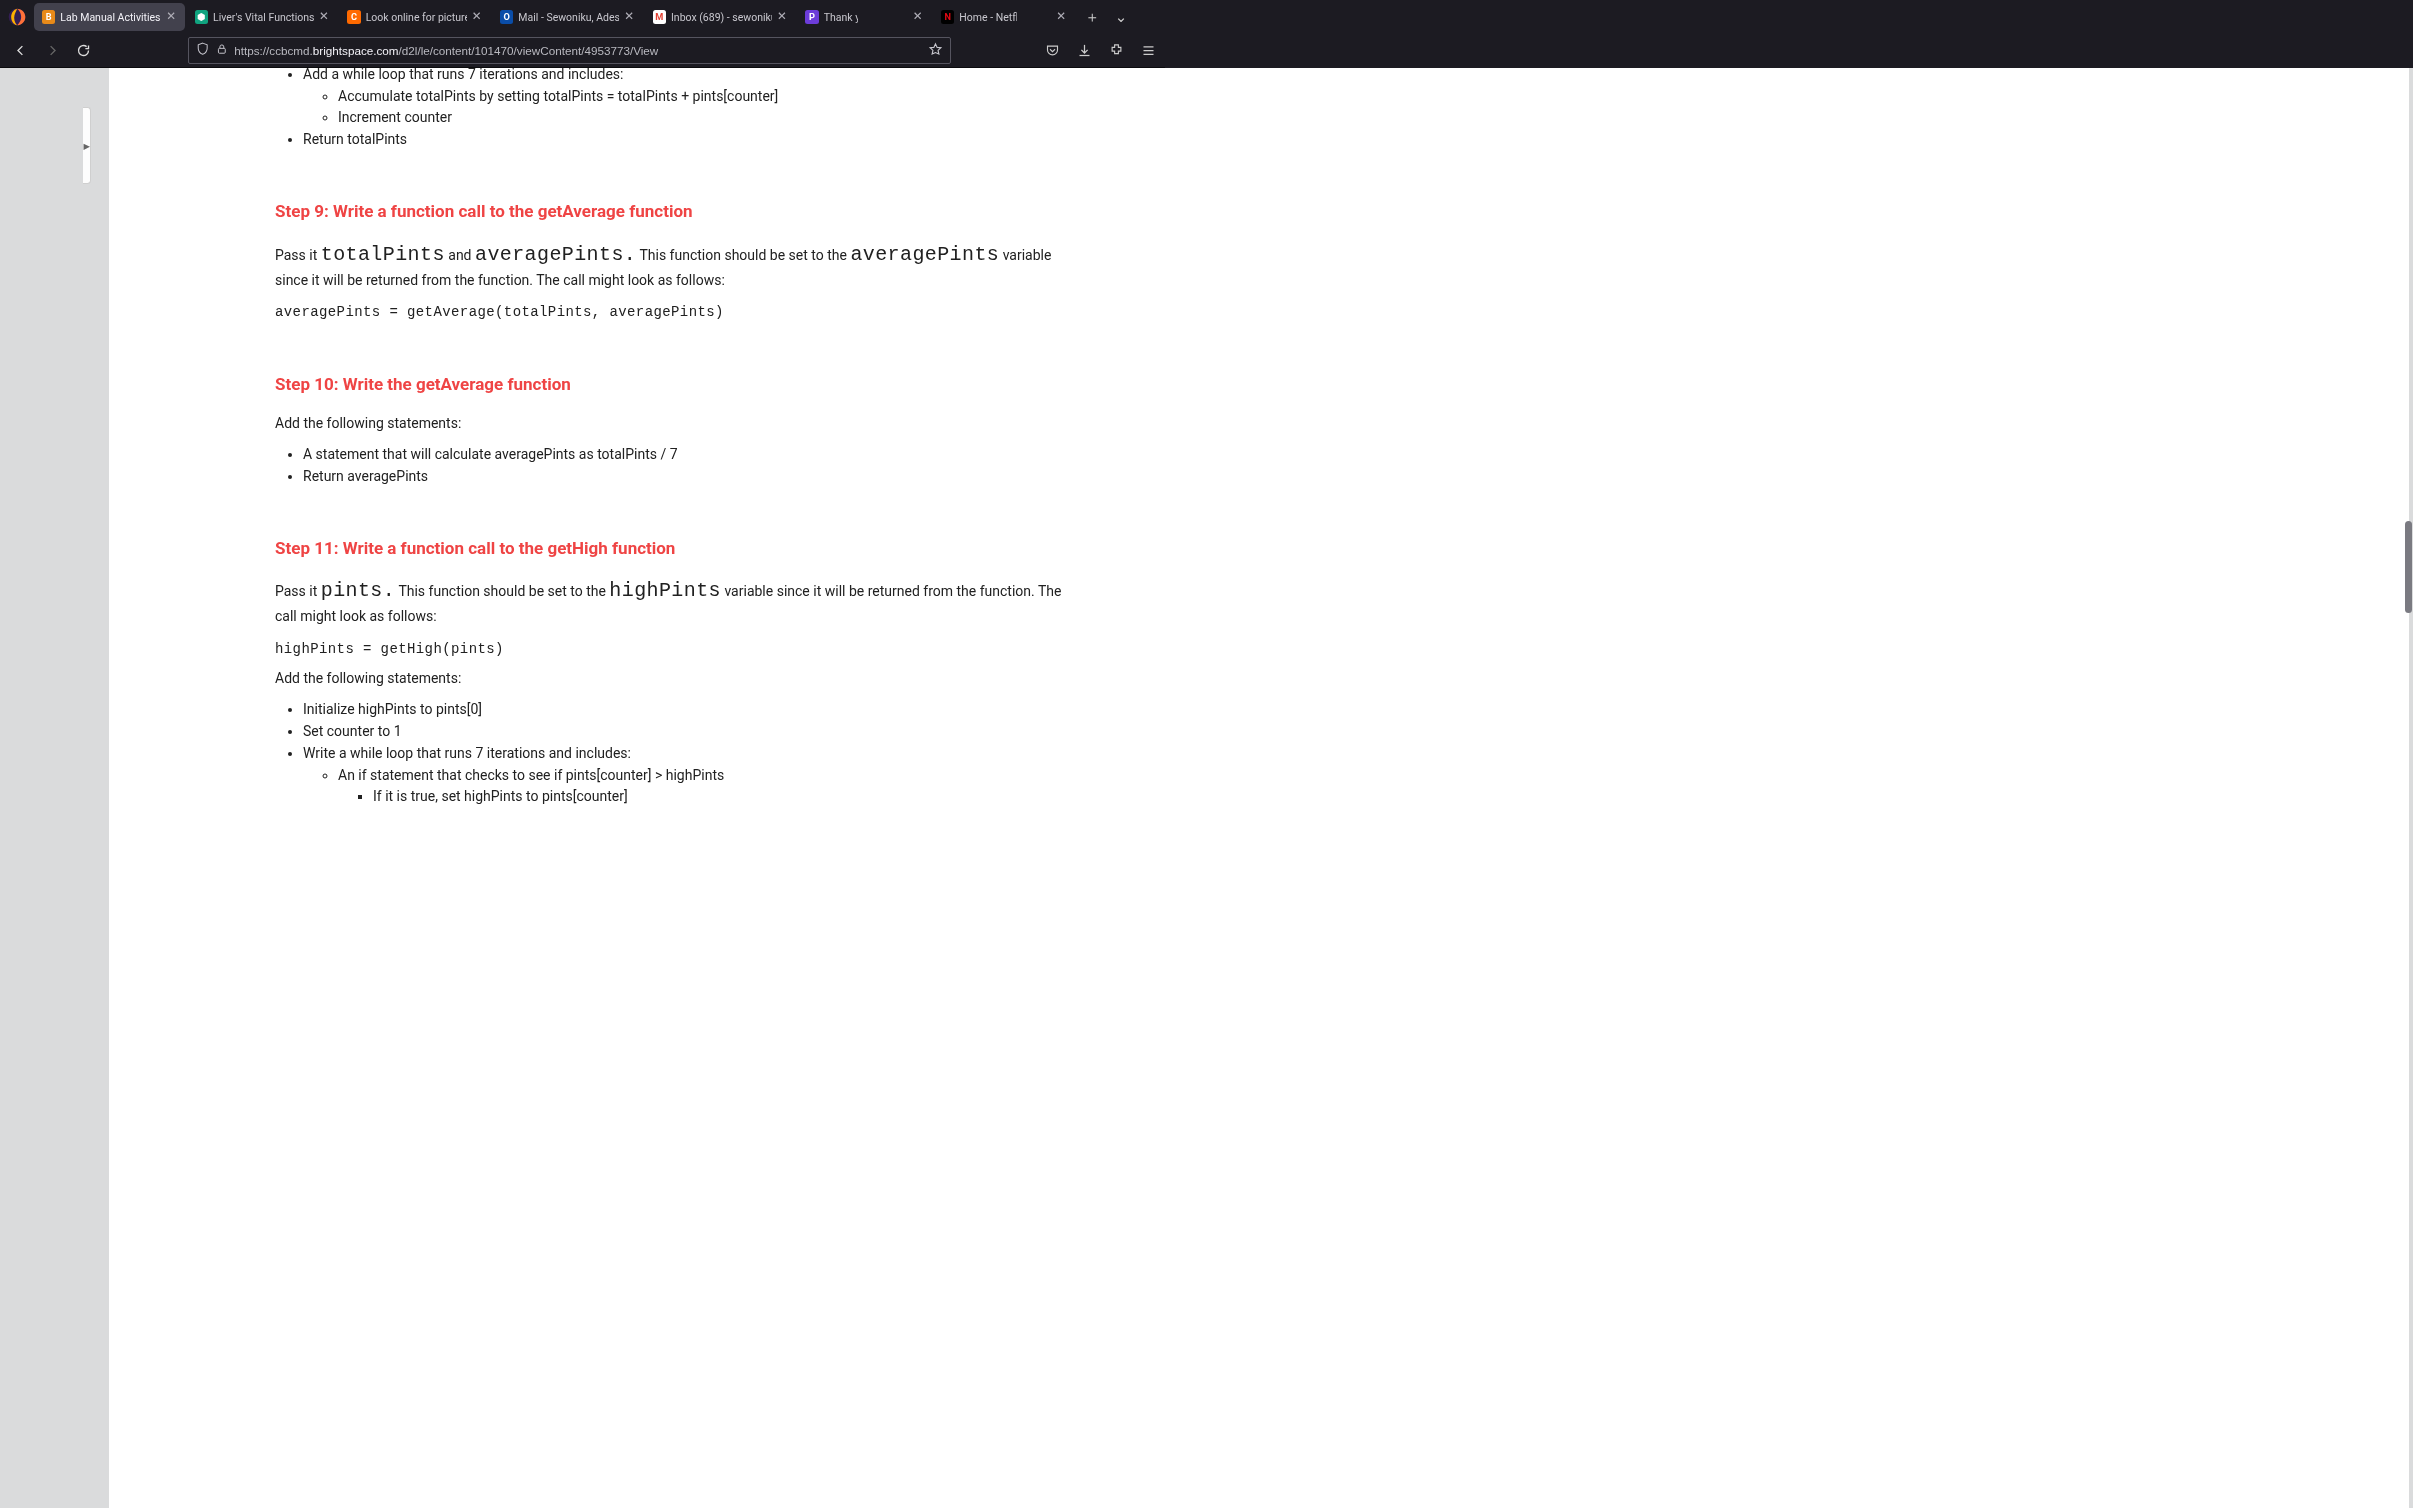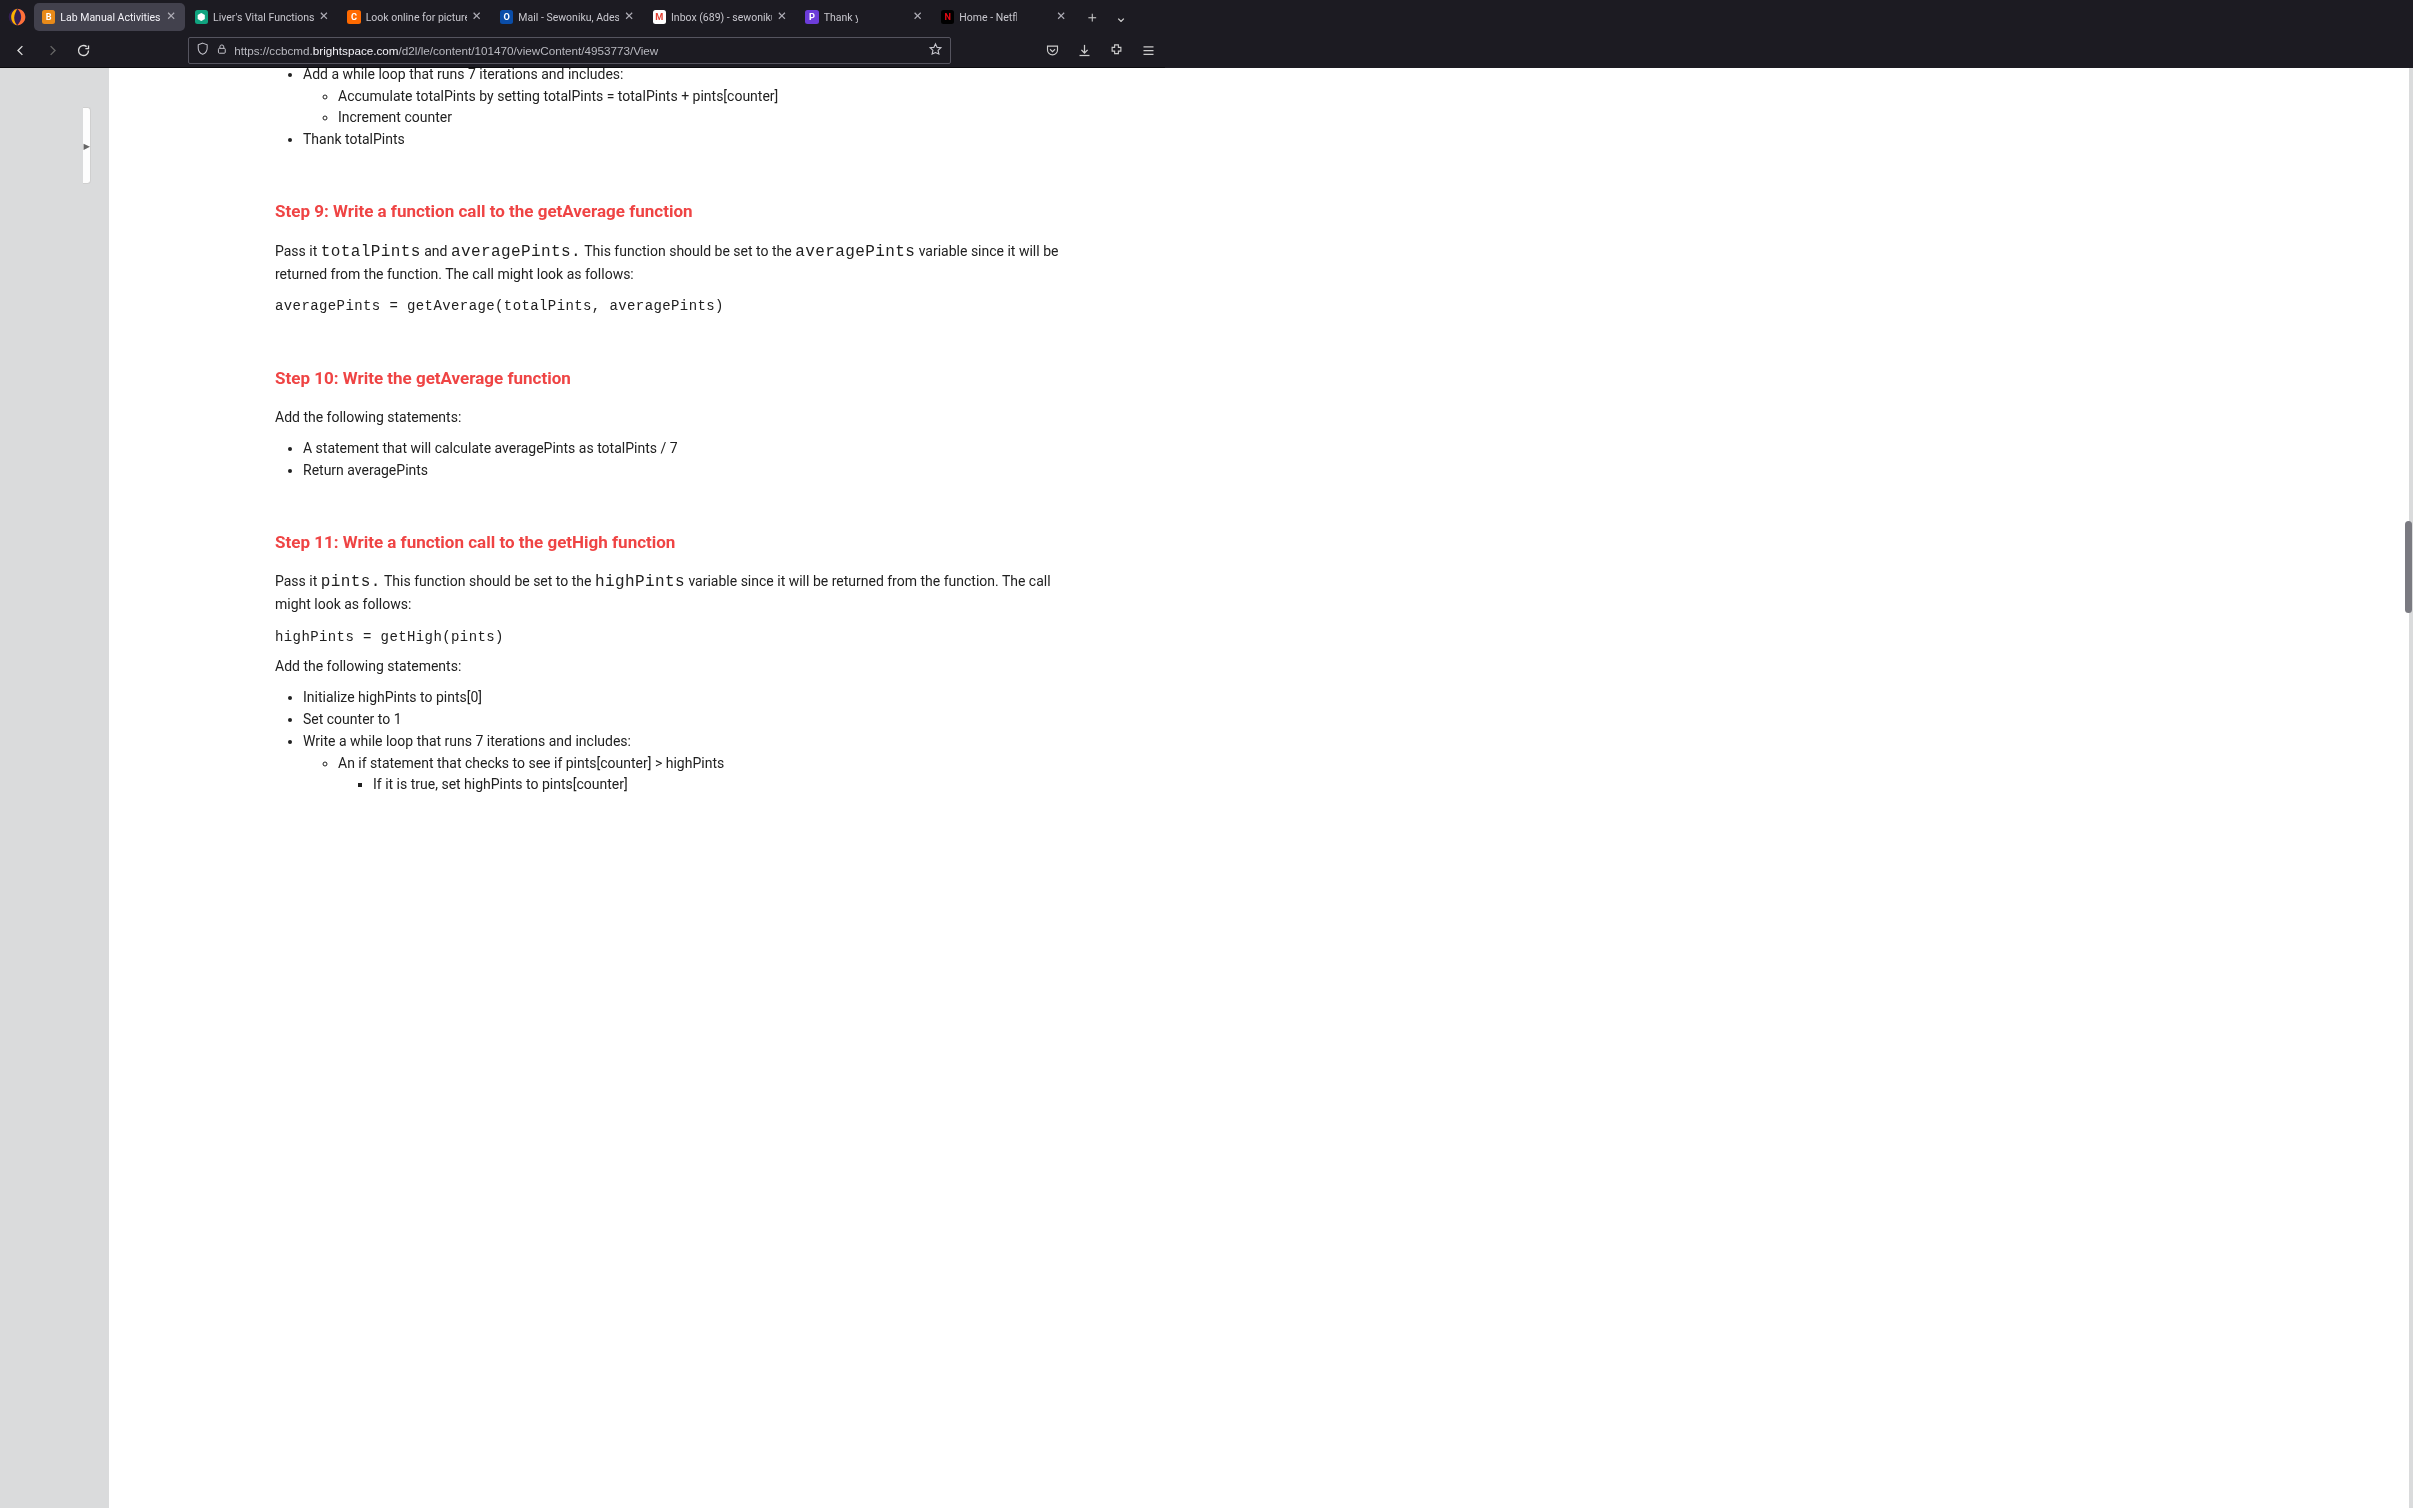--- a/index.html
+++ b/index.html
@@ -138,21 +138,21 @@
   .page-inner ul.bullet > li { list-style: disc; margin: 0.8px 0;}
   .page-inner ul.circle > li { list-style: circle; margin: 0.8px 0;}
   .page-inner ul.square > li { list-style: square; margin: 0.8px 0;}
   h3.step {
     color: #ef4444;
     font-weight: 700;
     font-size: 17px;
     margin-top: 49px;
     margin-bottom: 15px;
   }
-  .mono { font-family: "Courier New", Courier, monospace; font-size: 16px; letter-spacing: 0.4px;}
+  .mono { font-family: "Courier New", Courier, monospace; font-size: 20px; letter-spacing: 0.4px;}
   p.para { margin: 8.4px 0 10px 0; }
   pre.codeblock {
     font-family: "Courier New", Courier, monospace;
     font-size: 14px;
     margin: 11.7px 0 0 0;
     letter-spacing: 0.4px;
   }
 
   
   .scroll-track {
@@ -300,21 +300,21 @@
     <div class="page-inner">
 
       <ul class="bullet" style="margin-top:0">
         <li>Add a while loop that runs 7 iterations and includes:</li>
       </ul>
       <ul class="circle" style="margin-left:4.5em">
         <li>Accumulate totalPints by setting totalPints = totalPints + pints[counter]</li>
         <li>Increment counter</li>
       </ul>
       <ul class="bullet">
-        <li>Thank totalPints</li>
+        <li>Return totalPints</li>
       </ul>
 
       <h3 class="step">Step 9:  Write a function call to the getAverage function</h3>
       <p class="para">
         <span>Pass it </span><span class="mono">totalPints</span><span> and </span><span class="mono">averagePints.</span><span>  This function should be set to the </span><span class="mono">averagePints</span><span> variable since it will be returned from the function.  The call might look as follows:</span>
       </p>
       <pre class="codeblock">averagePints = getAverage(totalPints, averagePints)</pre>
 
       <h3 class="step">Step 10:  Write the getAverage function</h3>
       <p class="para">Add the following statements:</p>

